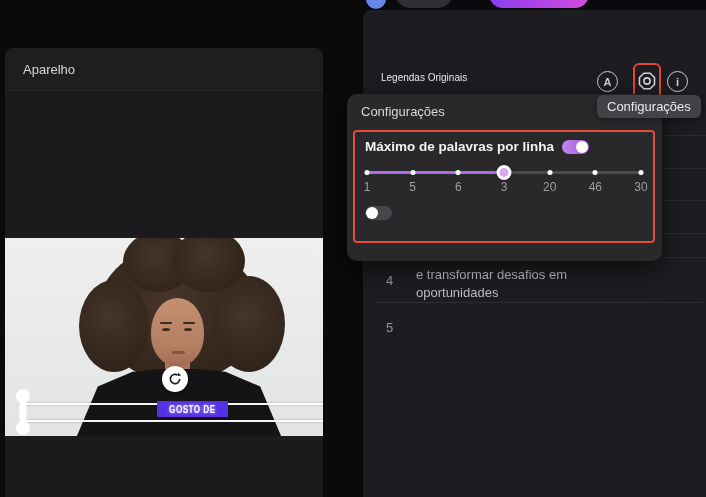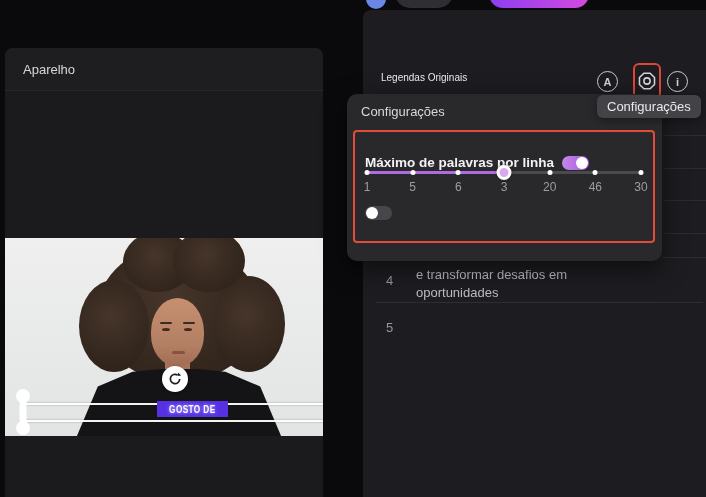--- a/index.html
+++ b/index.html
@@ -64,21 +64,21 @@
 
   .cap-item { position:absolute; left:0; width:343px; display:flex; }
   .cap-num { width:53px; text-align:center; color:#97979c; font-size:13px; padding-top:8px; }
   .cap-text { color:#bcbcc1; font-size:13px; line-height:1.35; white-space:pre-line; padding-top:1px; }
 
   
   .popup { position:absolute; left:347px; top:94px; width:315px; height:167px; background:#29292c; border-radius:10px;
            box-shadow:0 8px 24px rgba(0,0,0,.55); z-index:5; }
   .popup-title { position:absolute; left:14px; top:10px; color:#d8d8dc; font-size:13px; }
   .redbox { position:absolute; left:6px; top:36px; width:302px; height:113px; border:2px solid #e14c3d; border-radius:4px; }
-  .mw-row { position:absolute; left:10px; top:7px; display:flex; align-items:center; gap:8px;margin-top:16px; }
+  .mw-row { position:absolute; left:10px; top:7px; display:flex; align-items:center; gap:8px; }
   .mw-label, .punct-label { color:#f2f2f4; font-size:13.5px; font-weight:bold; }
   .toggle { position:relative; width:27px; height:14px; border-radius:7px; }
   .toggle.on { background:linear-gradient(90deg,#c388ec,#a658da); }
   .toggle.off { background:#46464b; }
   .knob { position:absolute; top:1px; width:12px; height:12px; border-radius:50%; background:#fff; }
   .toggle.on .knob { right:1px; } .toggle.off .knob { left:1px; }
 
   .slider { position:absolute; left:12px; top:33px; width:274px; height:16px; }
   .slider-track { position:absolute; left:0; top:6px; width:100%; height:3px; background:#4b4b4f; border-radius:2px; }
   .slider-fill { position:absolute; left:0; top:6px; width:50%; height:3px; background:#b06ae4; border-radius:2px; }

